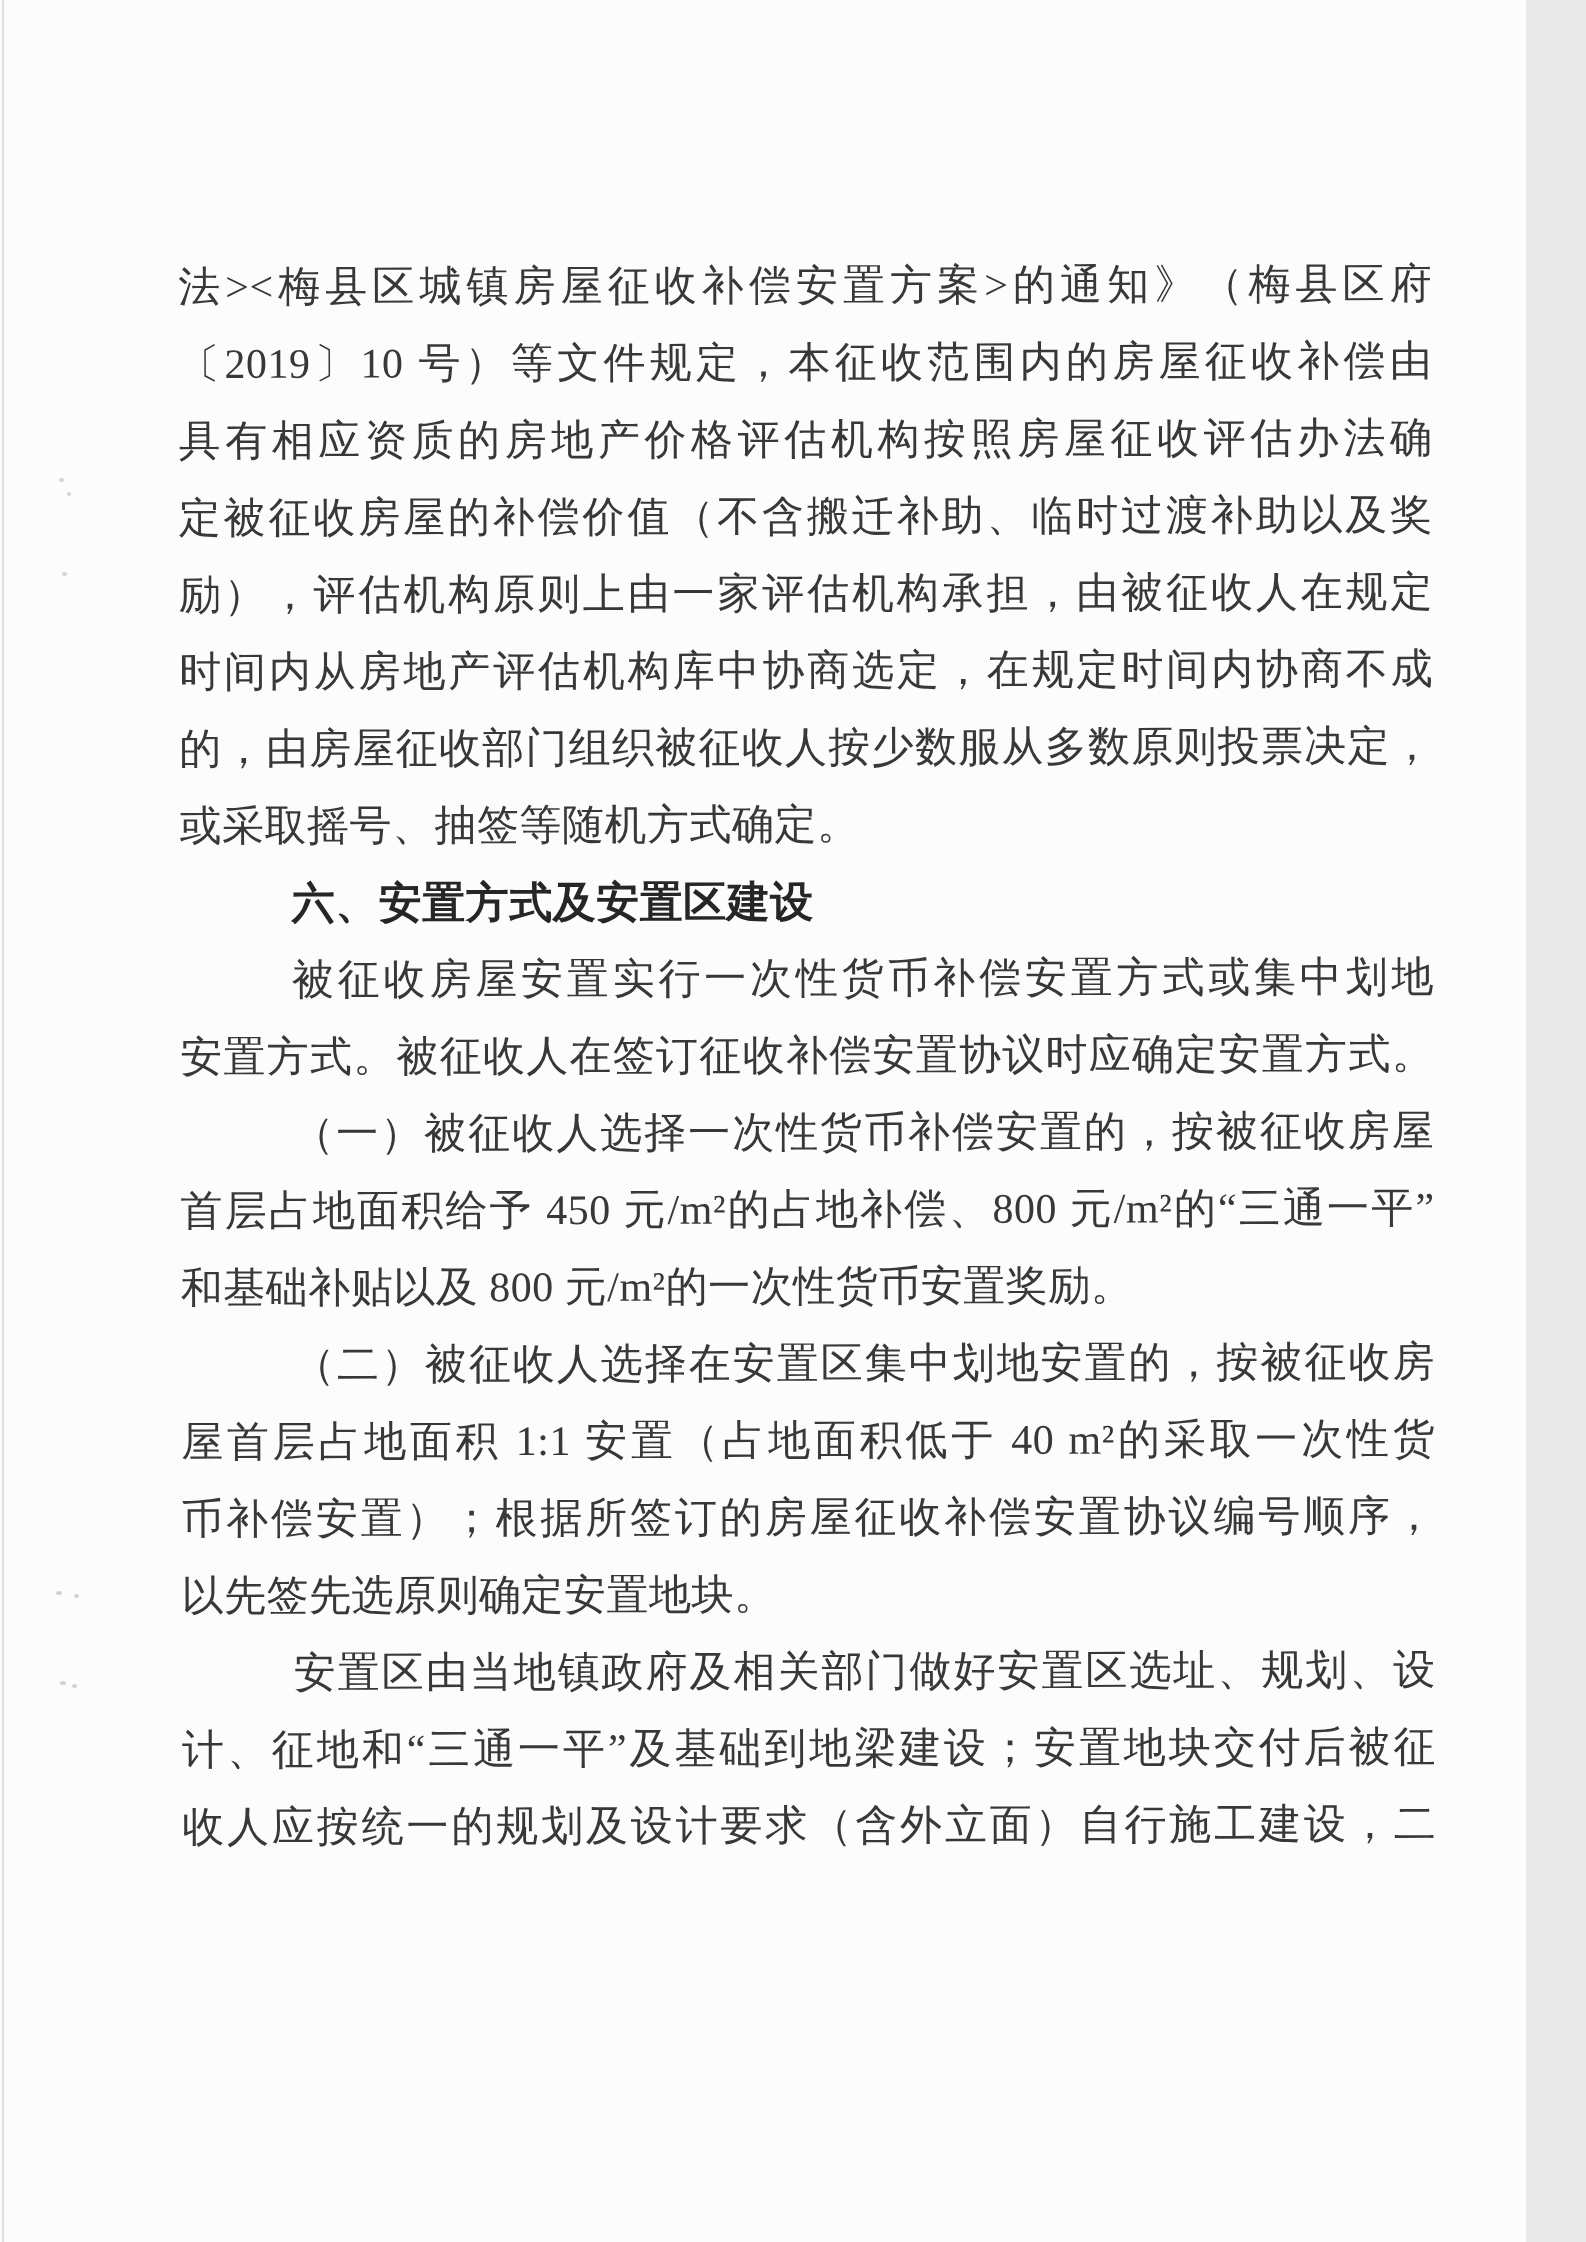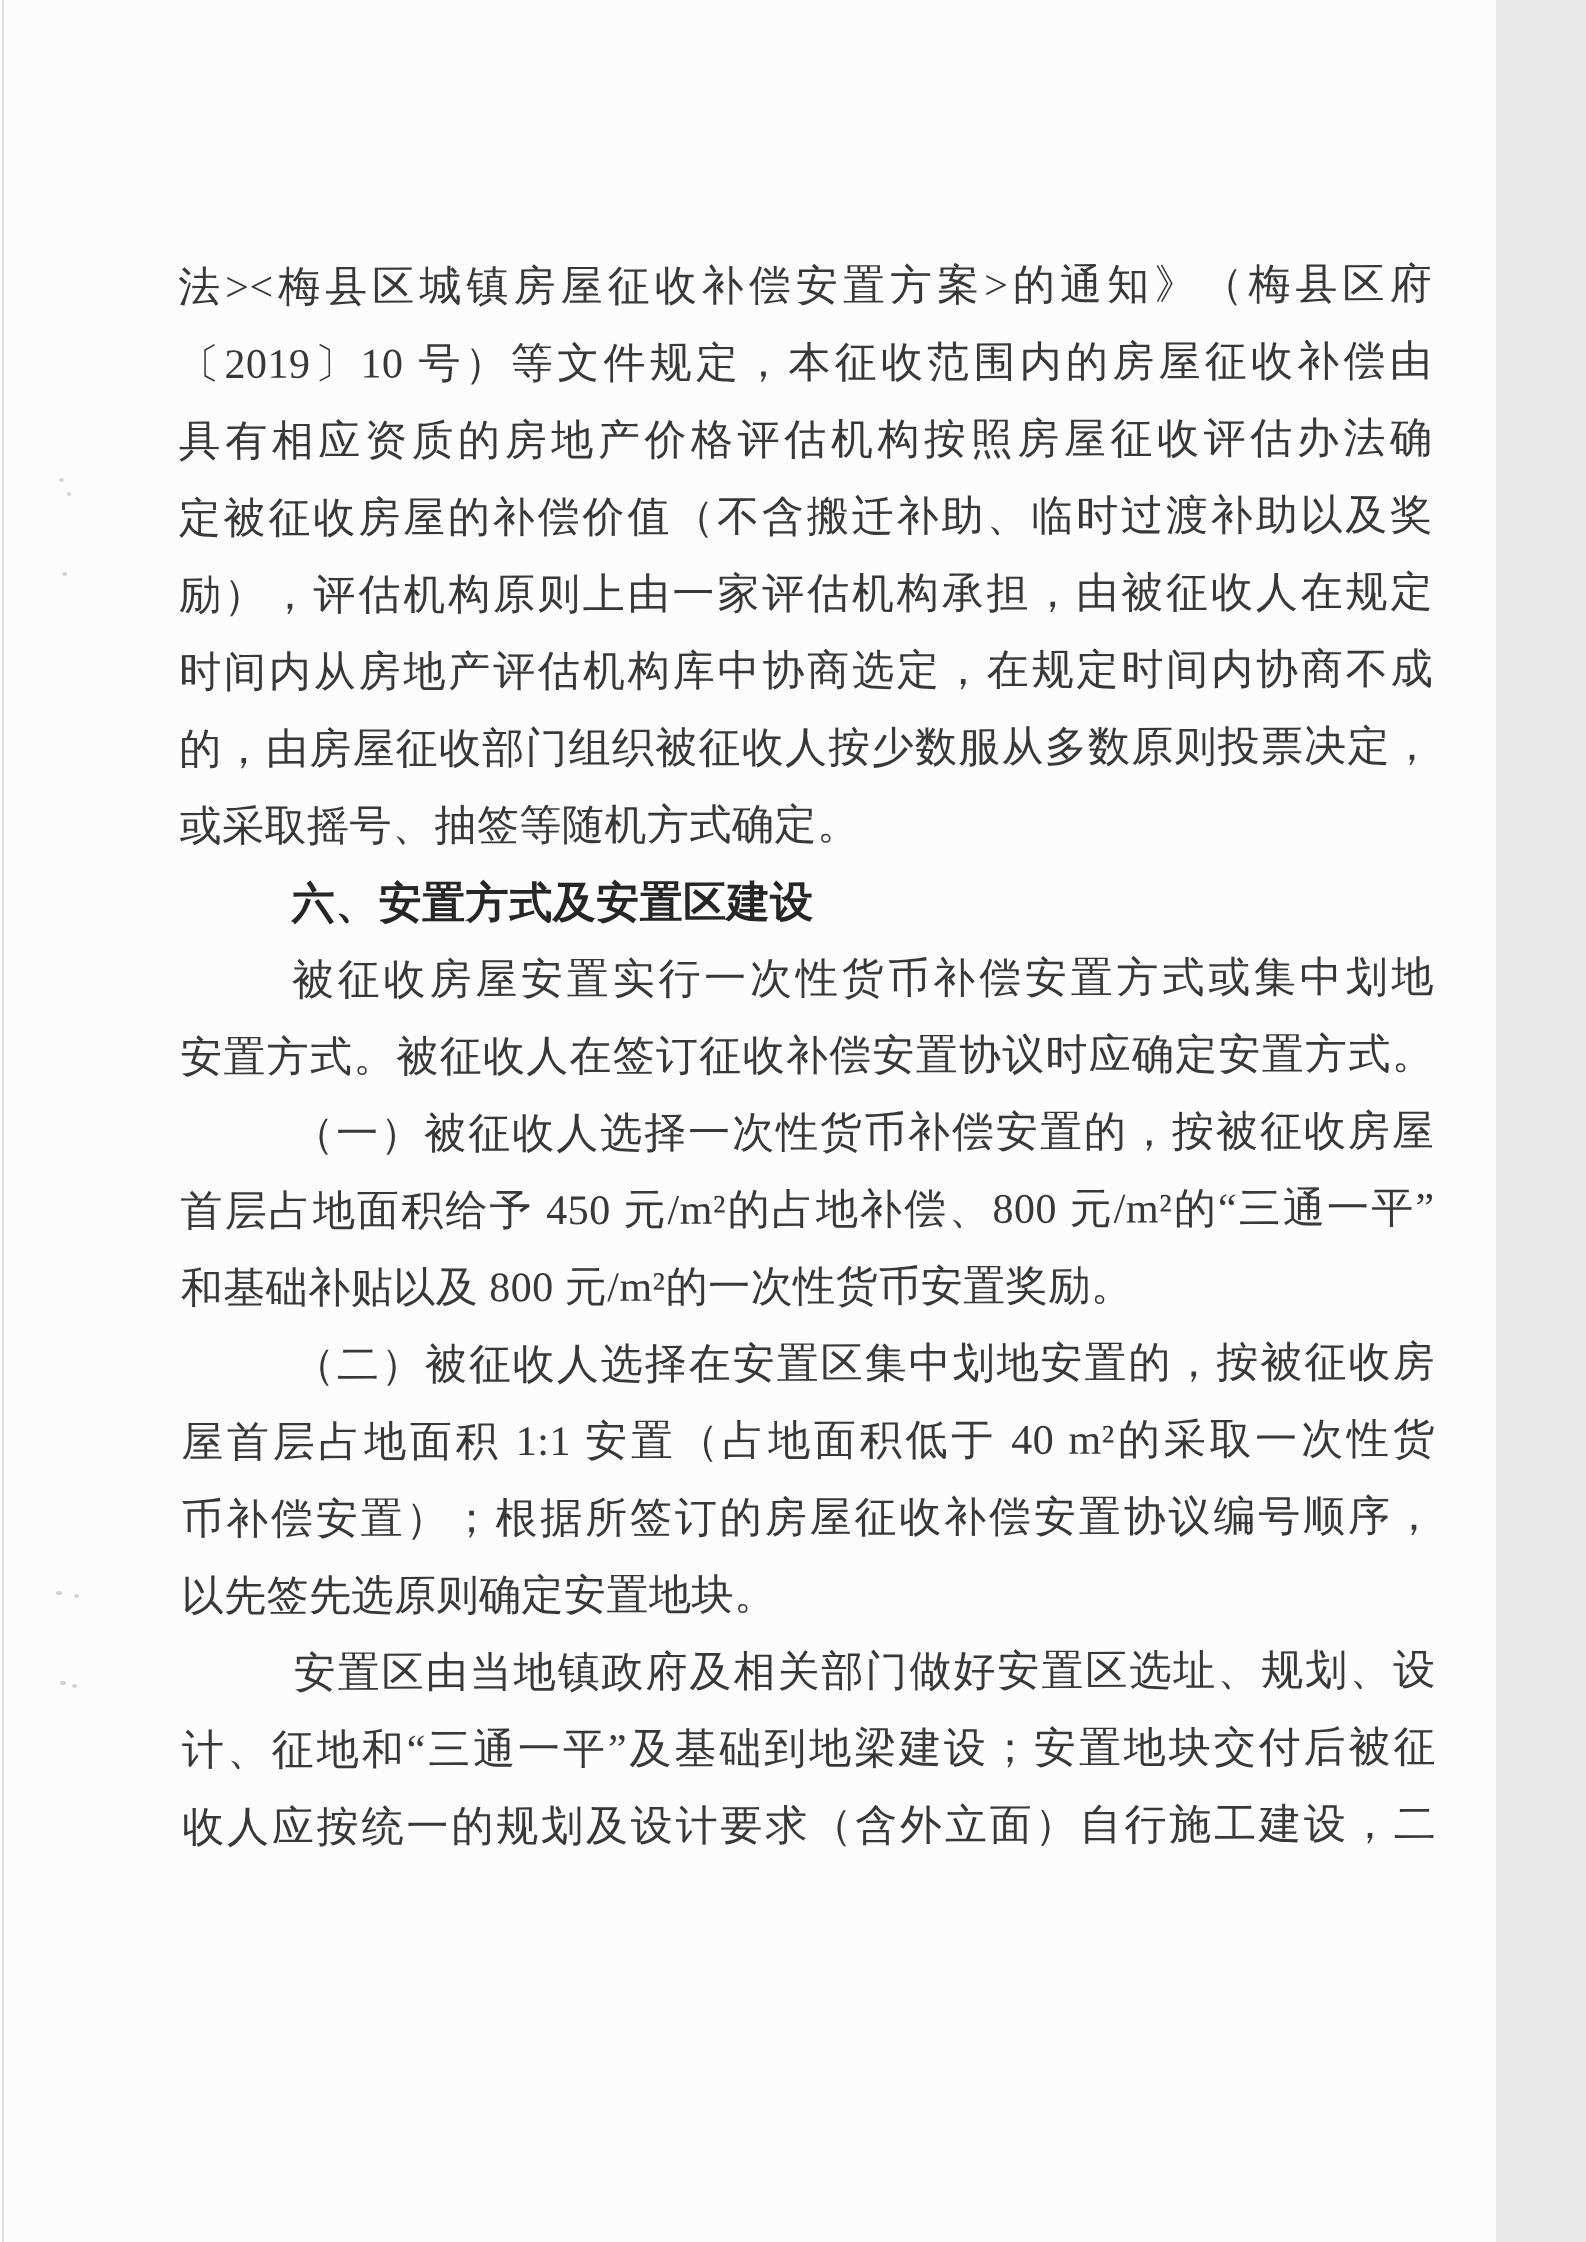--- a/index.html
+++ b/index.html
@@ -12,20 +12,21 @@
     padding: 0;
     background: #e9e9e9;
   }
   .page {
     position: relative;
     width: 1496px;
     height: 2242px;
     background: var(--page-bg);
     overflow: hidden;
     font-family: "Liberation Serif", "DejaVu Serif", serif;
+    padding-left: 30px;
   }
   
   .edge-left {
     position: absolute;
     left: 2px;
     top: 0;
     width: 2px;
     height: 100%;
     background: var(--edge);
     opacity: 0.8;

